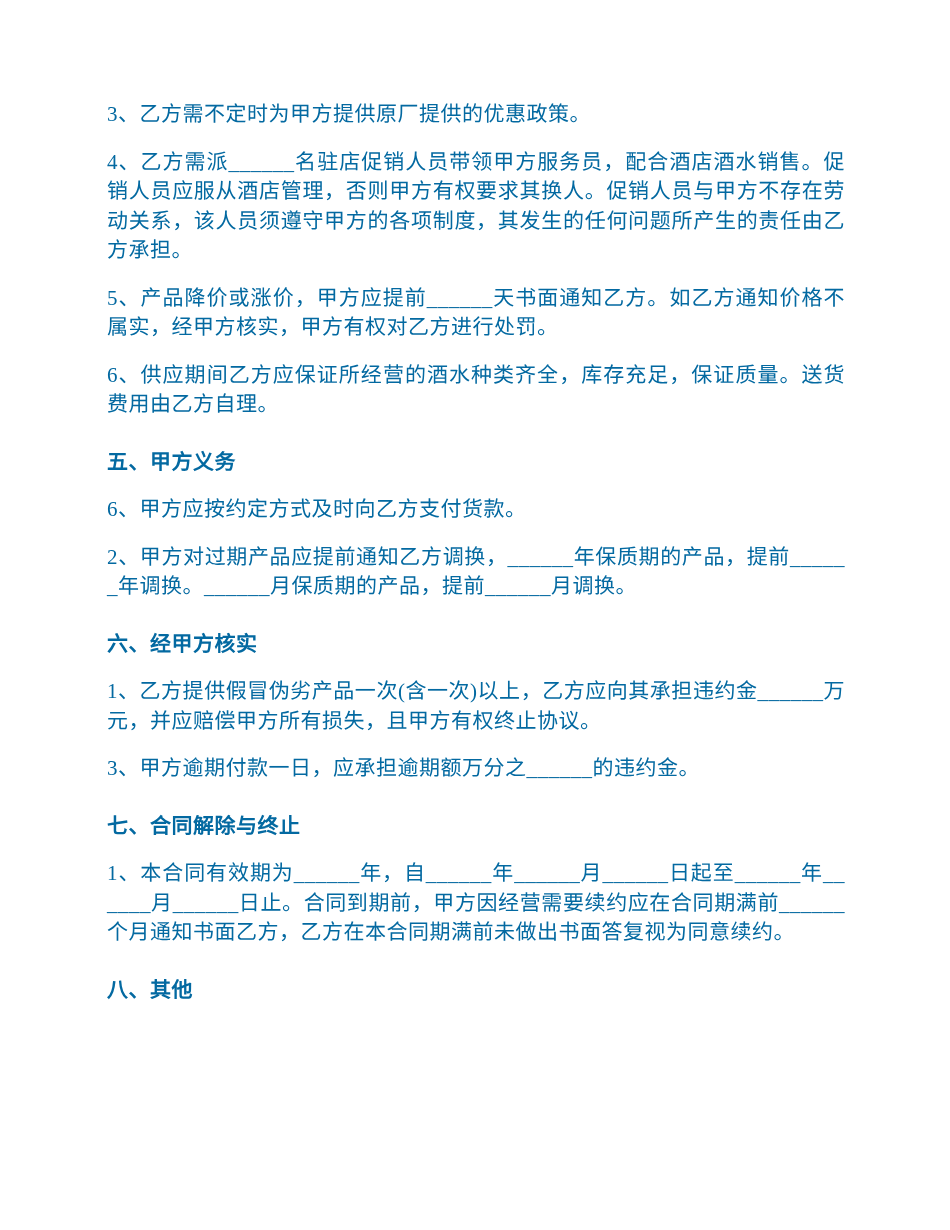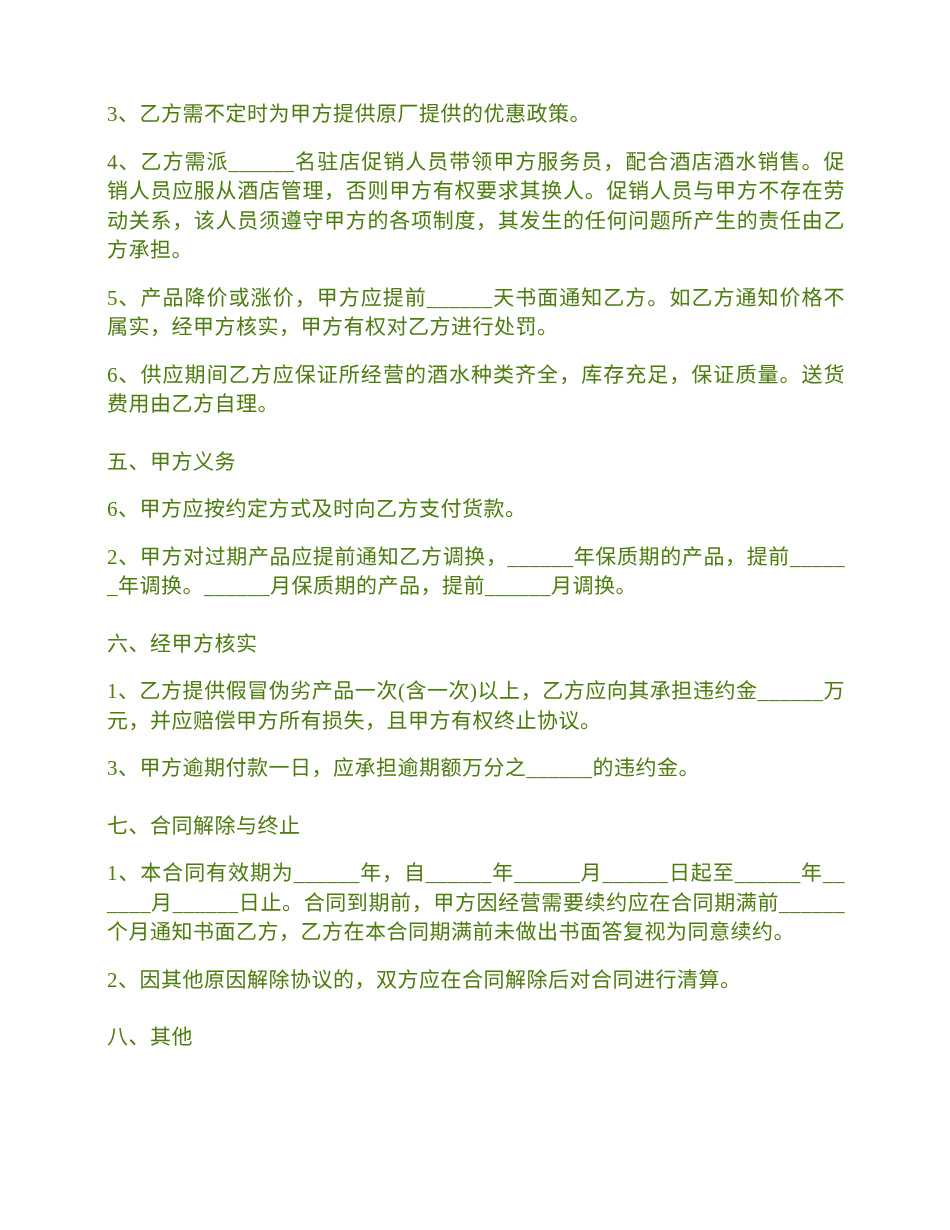--- a/index.html
+++ b/index.html
@@ -11,47 +11,47 @@
     position: relative;
     width: 950px;
     height: 1230px;
     background: #ffffff;
     overflow: hidden;
     box-sizing: border-box;
     padding: 100px 105px 0 107px;
     font-family: "Liberation Serif", "DejaVu Serif", serif;
     font-size: 21px;
     line-height: 29.5px;
-    color: #4d7c0f;
+    color: #0369a1;
   }
   .doc p {
     margin: 0 0 18px 0;
     text-align: justify;
     text-justify: inter-ideograph;
     letter-spacing: 0.5px;
     word-break: break-all;
   }
   .doc p.heading {
     margin-top: 28px;
+    font-weight: bold;
   }
 </style>
 </head>
 <body>
 
 <div class="page">
   <div class="doc">
     <p>3、乙方需不定时为甲方提供原厂提供的优惠政策。</p>
     <p>4、乙方需派______名驻店促销人员带领甲方服务员，配合酒店酒水销售。促销人员应服从酒店管理，否则甲方有权要求其换人。促销人员与甲方不存在劳动关系，该人员须遵守甲方的各项制度，其发生的任何问题所产生的责任由乙方承担。</p>
     <p>5、产品降价或涨价，甲方应提前______天书面通知乙方。如乙方通知价格不属实，经甲方核实，甲方有权对乙方进行处罚。</p>
     <p>6、供应期间乙方应保证所经营的酒水种类齐全，库存充足，保证质量。送货费用由乙方自理。</p>
     <p class="heading">五、甲方义务</p>
     <p>6、甲方应按约定方式及时向乙方支付货款。</p>
     <p>2、甲方对过期产品应提前通知乙方调换，______年保质期的产品，提前______年调换。______月保质期的产品，提前______月调换。</p>
     <p class="heading">六、经甲方核实</p>
     <p>1、乙方提供假冒伪劣产品一次(含一次)以上，乙方应向其承担违约金______万元，并应赔偿甲方所有损失，且甲方有权终止协议。</p>
     <p>3、甲方逾期付款一日，应承担逾期额万分之______的违约金。</p>
     <p class="heading">七、合同解除与终止</p>
     <p>1、本合同有效期为______年，自______年______月______日起至______年______月______日止。合同到期前，甲方因经营需要续约应在合同期满前______个月通知书面乙方，乙方在本合同期满前未做出书面答复视为同意续约。</p>
-    <p>2、因其他原因解除协议的，双方应在合同解除后对合同进行清算。</p>
     <p class="heading">八、其他</p>
 
   </div>
 </div>
 
 </body></html>

